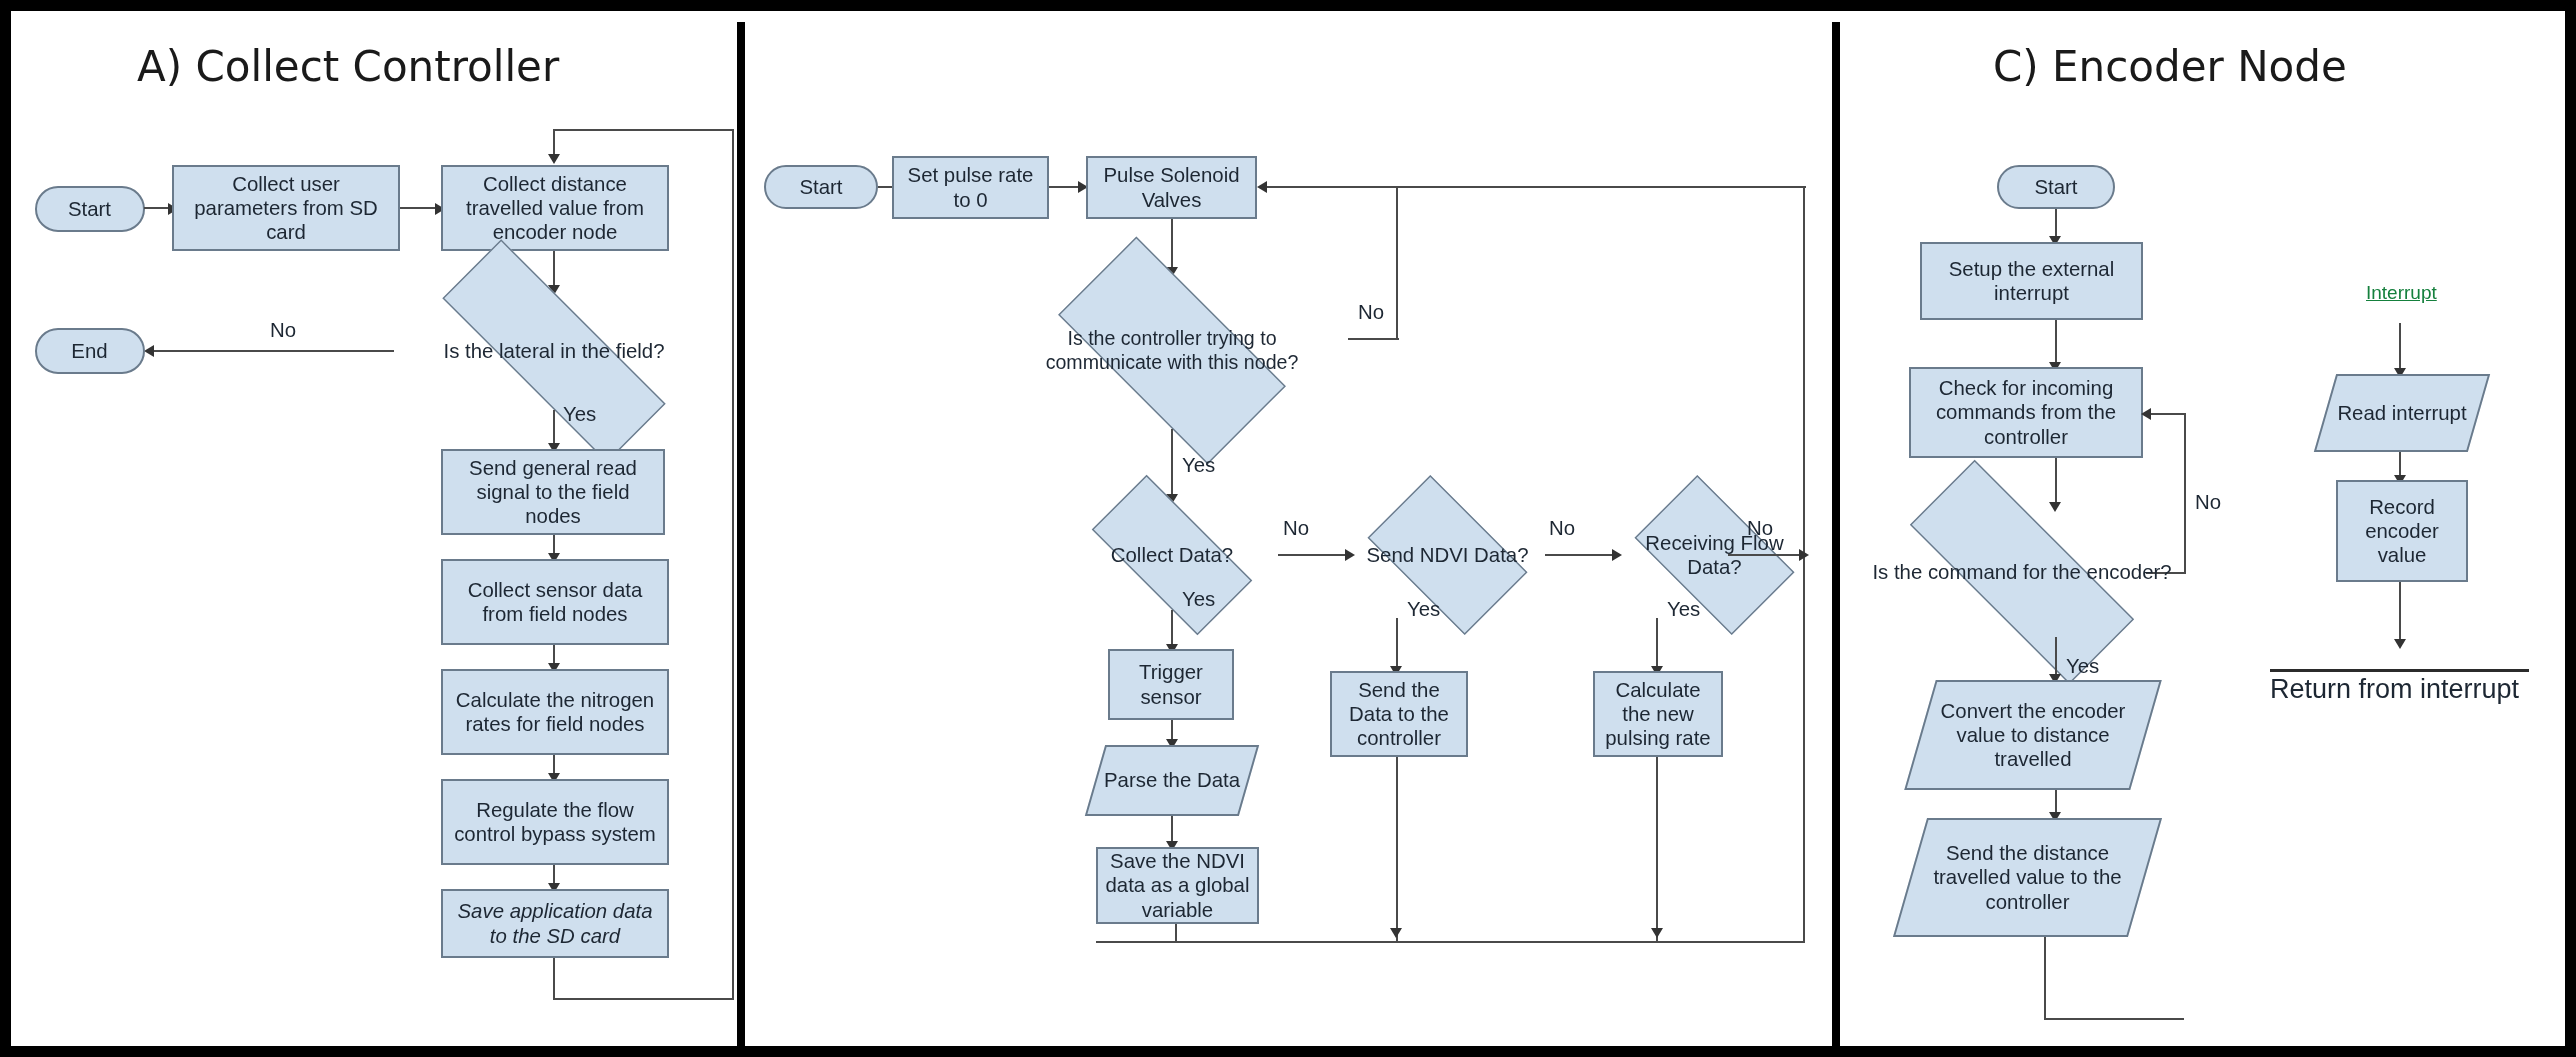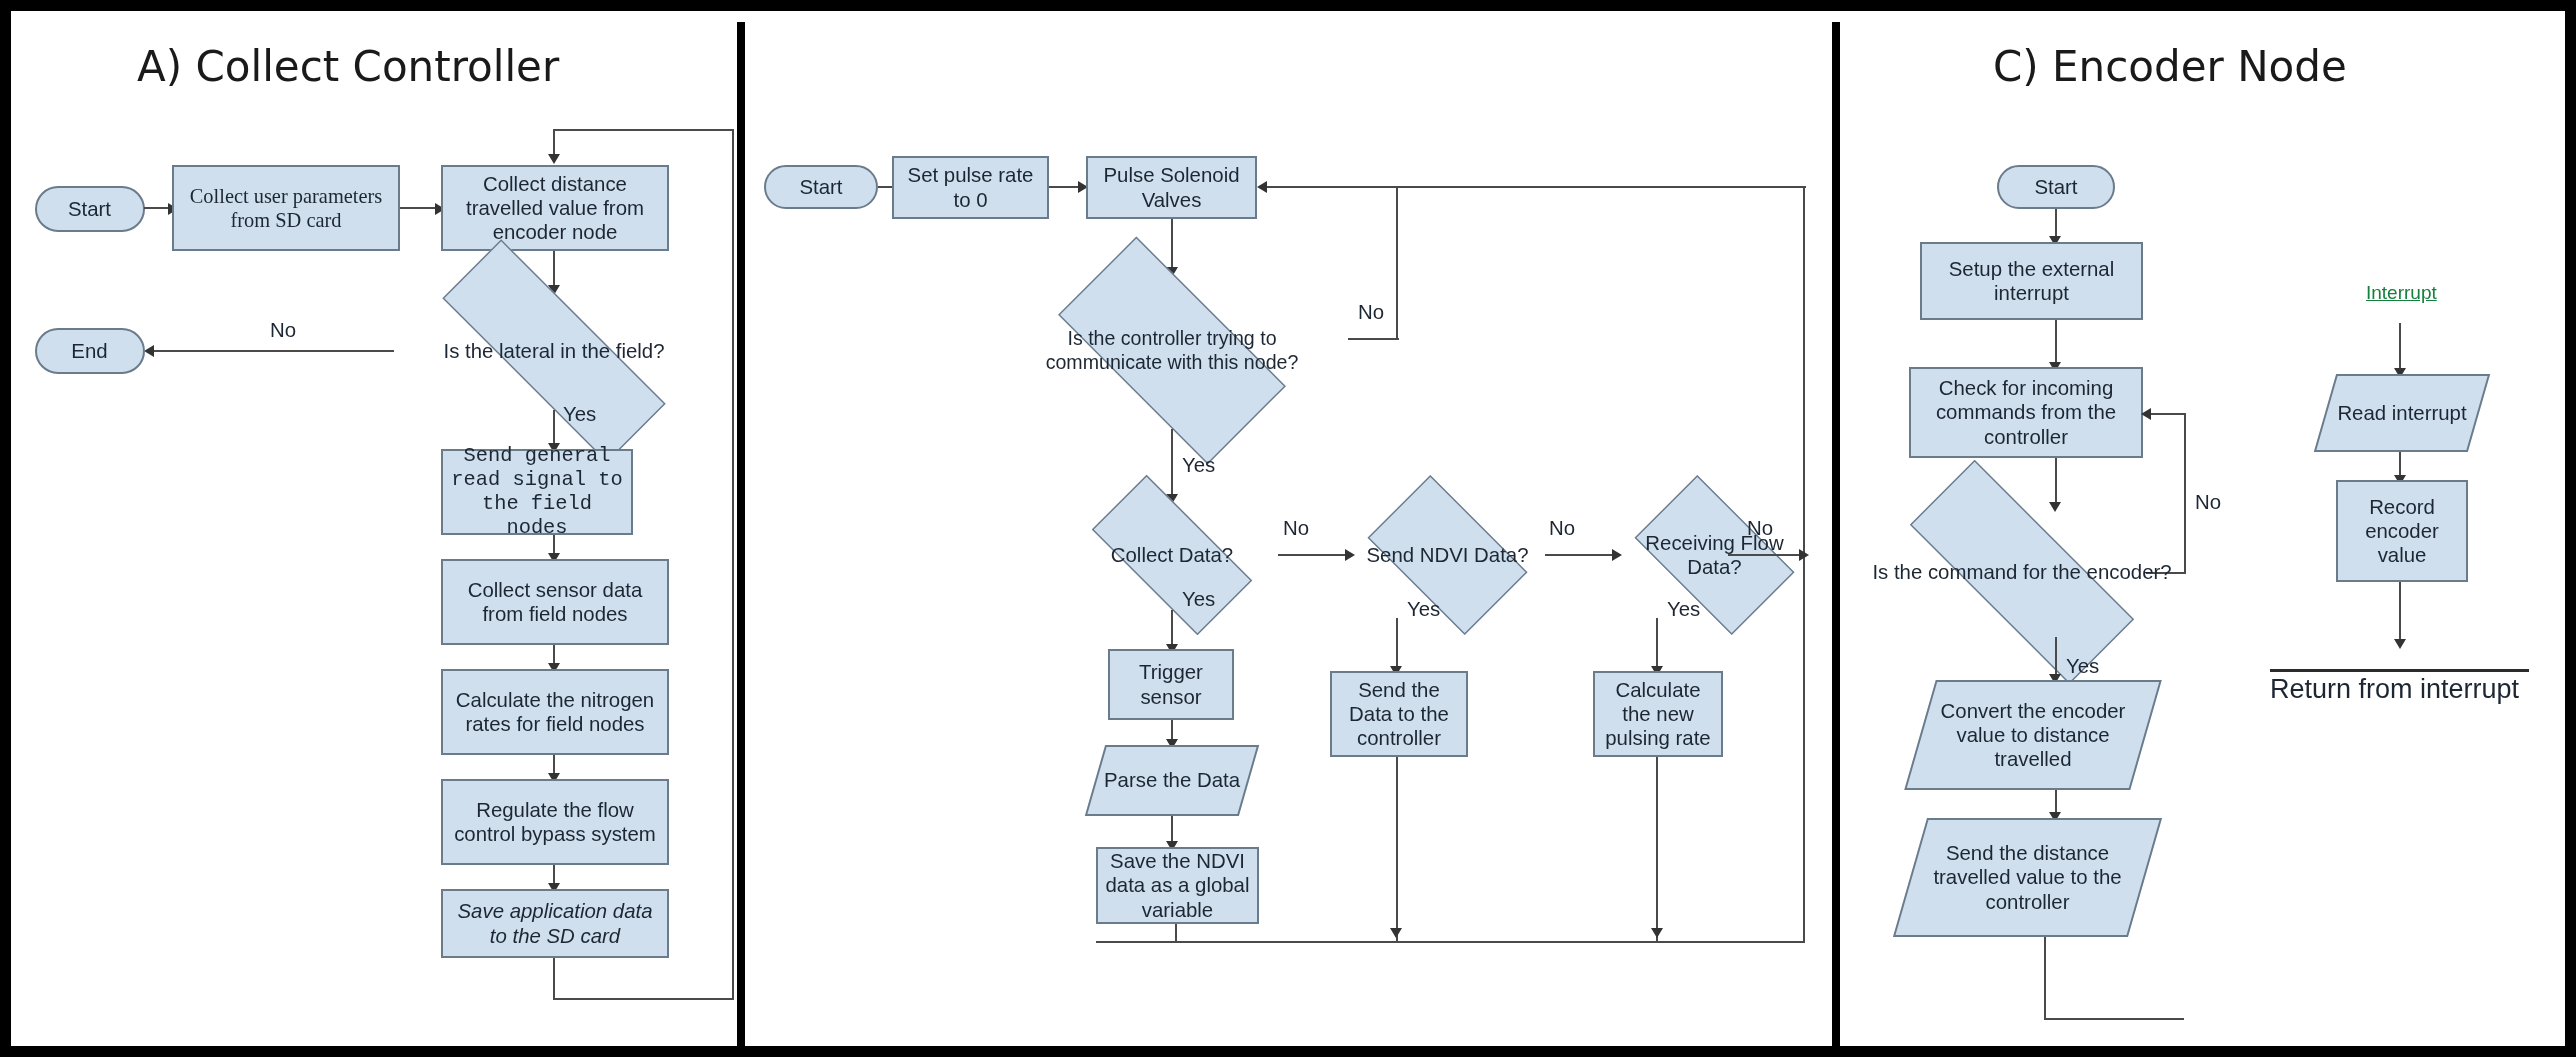--- a/index.html
+++ b/index.html
@@ -140,21 +140,21 @@
   <div class="divider" style="left:1821px;"></div>
 
   <div class="panel-title" style="left:126px; top:31px;">A) Collect Controller</div>
 
   <div class="node pill" style="left:23.5px; top:175px; width:110px; height:46px;">
     <span>Start</span>
   </div>
   <div class="ln lnh" style="left:133px; top:196px; width:25px;"></div>
   <div class="arw arw-r" style="left:157px; top:192px;"></div>
 
-  <div class="node proc" style="left:161px; top:154px; width:228px; height:86px;font-family:Liberation Serif, serif;">
+  <div class="node proc" style="left:161px; top:154px; width:228px; height:86px;">
     <span>Collect user parameters from SD card</span>
   </div>
   <div class="ln lnh" style="left:389px; top:196px; width:38px;"></div>
   <div class="arw arw-r" style="left:424px; top:192px;"></div>
 
   <div class="node proc" style="left:430px; top:154px; width:228px; height:86px;">
     <span>Collect distance travelled value from encoder node</span>
   </div>
 
   <div class="ln lnv" style="left:542px; top:118px; height:31px;"></div>
@@ -177,21 +177,21 @@
   <div class="edge-lbl" style="left:259px; top:308px;">No</div>
 
   <div class="node pill" style="left:23.5px; top:317px; width:110px; height:46px;">
     <span>End</span>
   </div>
 
   <div class="ln lnv" style="left:542px; top:399px; height:39px;"></div>
   <div class="edge-lbl" style="left:552px; top:392px;">Yes</div>
   <div class="arw arw-d" style="left:537px; top:432px;"></div>
 
-  <div class="node proc" style="left:430px; top:438px; width:192px; height:86px;font-family:Liberation Mono, monospace;">
+  <div class="node proc" style="left:430px; top:438px; width:224px; height:86px;">
     <span>Send general read signal to the field nodes</span>
   </div>
   <div class="ln lnv" style="left:542px; top:524px; height:23.5px;"></div>
   <div class="arw arw-d" style="left:537px; top:542px;"></div>
 
   <div class="node proc" style="left:430px; top:548px; width:228px; height:86px;">
     <span>Collect sensor data from field nodes</span>
   </div>
   <div class="ln lnv" style="left:542px; top:634px; height:23.5px;"></div>
   <div class="arw arw-d" style="left:537px; top:652px;"></div>

